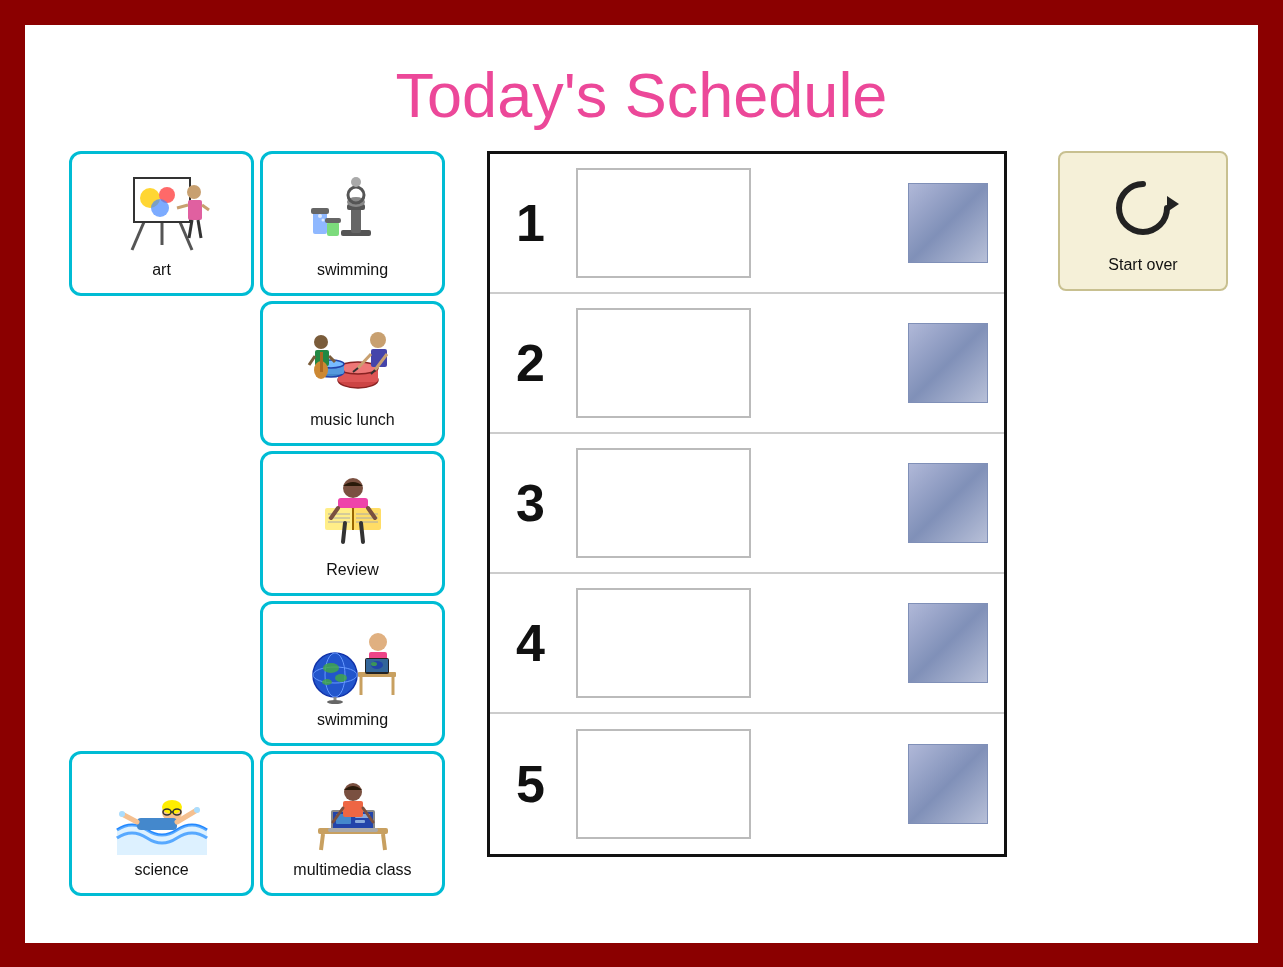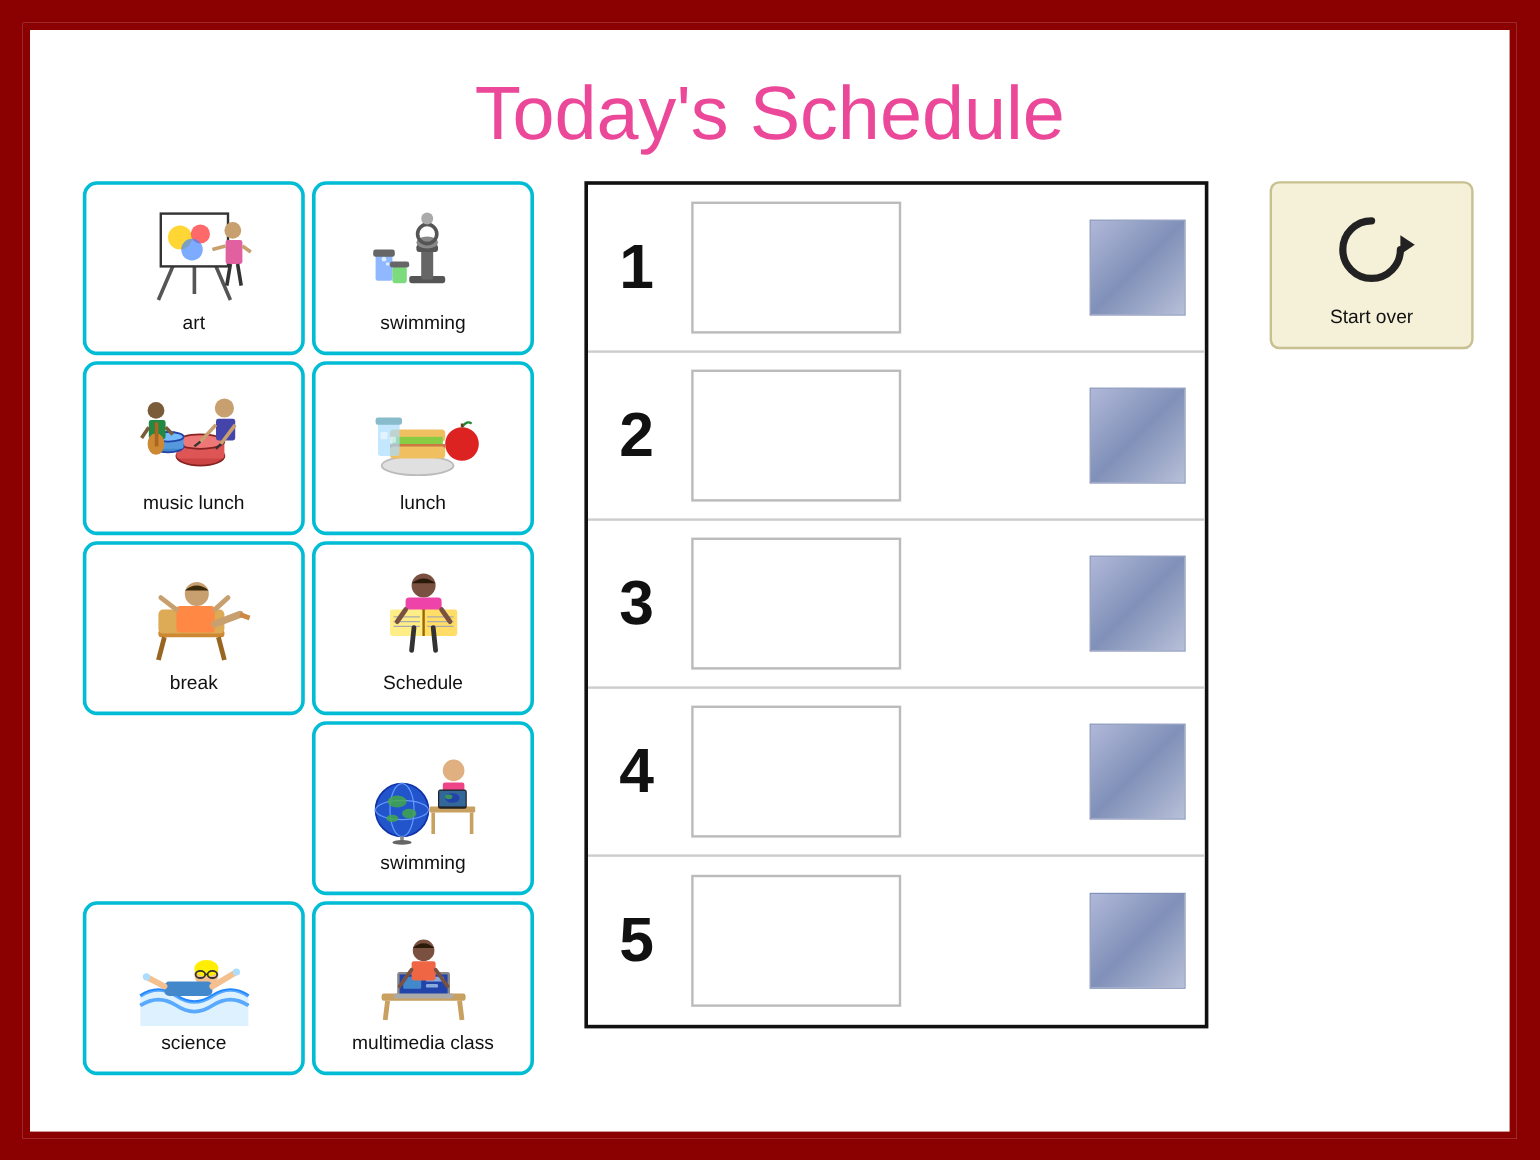--- a/index.html
+++ b/index.html
@@ -251,71 +251,23 @@
 
               <ellipse cx="18" cy="50" rx="7" ry="9" fill="#cc8833"></ellipse>
               <rect x="17" y="32" width="3" height="20" fill="#aa6622"></rect>
 
               <line x1="12" y1="36" x2="6" y2="45" stroke="#7a5c3a" stroke-width="3"></line>
               <line x1="26" y1="36" x2="32" y2="42" stroke="#7a5c3a" stroke-width="3"></line>
             </svg>
           </div>
           <span class="card-label">music lunch</span>
         </div>
-        <div class="activity-card">
-          <div class="card-icon">
-            <svg width="100" height="85" viewBox="0 0 100 85">
-
-              <ellipse cx="45" cy="68" rx="30" ry="8" fill="#e0e0e0" stroke="#bbb" stroke-width="1.5"></ellipse>
-
-              <rect x="22" y="38" width="46" height="10" fill="#f0c060" rx="3"></rect>
-              <rect x="24" y="44" width="42" height="8" fill="#88cc44"></rect>
-              <rect x="22" y="50" width="46" height="4" fill="#cc7744"></rect>
-              <rect x="22" y="52" width="46" height="10" fill="#f0c060" rx="3"></rect>
-
-              <circle cx="82" cy="50" r="14" fill="#dd2222"></circle>
-              <path d="M82 36 Q86 30 90 33" stroke="#228833" stroke-width="2" fill="none"></path>
-              <line x1="82" y1="36" x2="82" y2="33" stroke="#6b3a1f" stroke-width="2"></line>
-
-              <rect x="12" y="32" width="18" height="28" fill="#aaddff" opacity="0.7" rx="2"></rect>
-              <rect x="10" y="28" width="22" height="6" fill="#88bbcc" rx="2"></rect>
-
-              <rect x="14" y="40" width="6" height="6" fill="white" opacity="0.5" rx="1"></rect>
-              <rect x="22" y="44" width="5" height="5" fill="white" opacity="0.5" rx="1"></rect>
-            </svg>
-          </div>
-          <span class="card-label">lunch</span>
-        </div>
       </div>
 
       <div class="grid-row">
-        <div class="activity-card">
-          <div class="card-icon">
-            <svg width="100" height="85" viewBox="0 0 100 85">
-
-              <rect x="20" y="55" width="55" height="6" fill="#cc8833" rx="2"></rect>
-              <rect x="20" y="38" width="55" height="20" fill="#ddaa55" rx="4"></rect>
-              <line x1="25" y1="61" x2="20" y2="80" stroke="#996622" stroke-width="4"></line>
-              <line x1="70" y1="61" x2="75" y2="80" stroke="#996622" stroke-width="4"></line>
-
-              <circle cx="52" cy="25" r="10" fill="#c8a070"></circle>
-
-              <path d="M42 22 Q52 14 62 22" fill="#3a2a0a"></path>
-
-              <rect x="35" y="35" width="32" height="22" fill="#ff8844" rx="3"></rect>
-
-              <line x1="67" y1="50" x2="88" y2="42" stroke="#c8a070" stroke-width="6" stroke-linecap="round"></line>
-              <line x1="88" y1="42" x2="96" y2="45" stroke="#cc8844" stroke-width="4"></line>
-
-              <line x1="35" y1="38" x2="22" y2="28" stroke="#c8a070" stroke-width="4" stroke-linecap="round"></line>
-              <line x1="67" y1="38" x2="78" y2="28" stroke="#c8a070" stroke-width="4" stroke-linecap="round"></line>
-            </svg>
-          </div>
-          <span class="card-label">break</span>
-        </div>
         <div class="activity-card">
           <div class="card-icon">
             <svg width="100" height="85" viewBox="0 0 100 85">
 
               <circle cx="50" cy="18" r="10" fill="#7a5040"></circle>
 
               <path d="M40 16 Q50 8 60 16" fill="#2a1a0a"></path>
 
               <rect x="35" y="28" width="30" height="25" fill="#ee44aa" rx="3"></rect>
 
@@ -330,21 +282,21 @@
               <line x1="53" y1="48" x2="75" y2="48" stroke="#aaa" stroke-width="1"></line>
               <line x1="53" y1="52" x2="75" y2="52" stroke="#aaa" stroke-width="1"></line>
 
               <line x1="35" y1="38" x2="28" y2="48" stroke="#7a5040" stroke-width="4" stroke-linecap="round"></line>
               <line x1="65" y1="38" x2="72" y2="48" stroke="#7a5040" stroke-width="4" stroke-linecap="round"></line>
 
               <line x1="42" y1="53" x2="40" y2="72" stroke="#333" stroke-width="4" stroke-linecap="round"></line>
               <line x1="58" y1="53" x2="60" y2="72" stroke="#333" stroke-width="4" stroke-linecap="round"></line>
             </svg>
           </div>
-          <span class="card-label">Schedule</span>
+          <span class="card-label">Review</span>
         </div>
       </div>
 
       <div class="grid-row">
         <div class="activity-card">
           <div class="card-icon">
             <svg width="100" height="85" viewBox="0 0 100 85">
 
               <circle cx="32" cy="55" r="22" fill="#2255cc" stroke="#1133aa" stroke-width="1.5"></circle>
               <ellipse cx="32" cy="55" rx="10" ry="22" fill="none" stroke="#6699ff" stroke-width="1"></ellipse>

